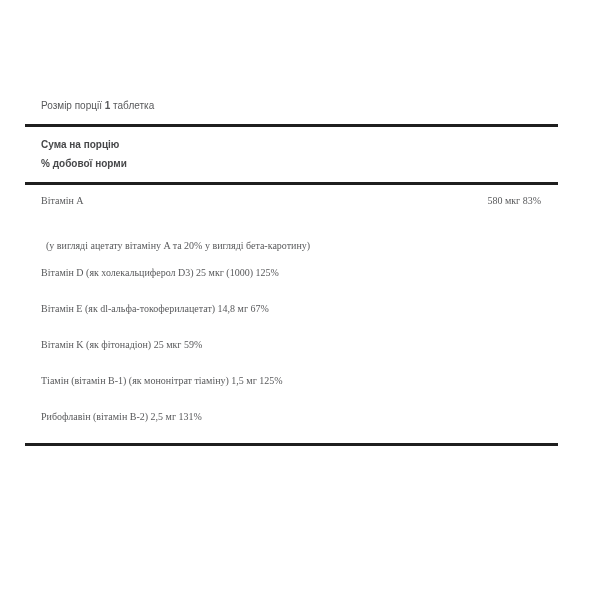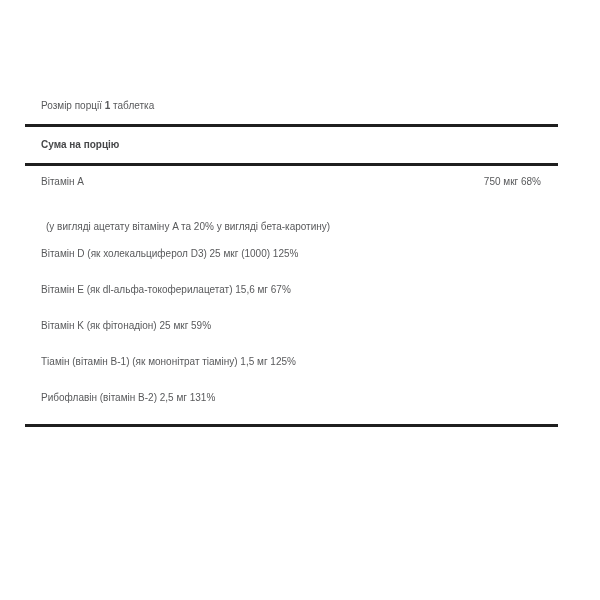--- a/index.html
+++ b/index.html
@@ -37,57 +37,59 @@
     flex-direction: column;
   }
   .rows { padding-top: 6px; }
   .row {
     height: 36px;
     display: flex;
     justify-content: space-between;
     align-items: flex-start;
     padding: 0 17px 0 16px;
     white-space: nowrap;
+    font-family: Liberation Serif, serif;
   }
   .row.indented { padding-left: 21px; align-items: center; }
   .bottom-rule {
     border-top: 3px solid var(--rule, #1f1f1f);
     height: 0;
   }
 </style>
 </head>
 <body>
 
 <div class="facts">
 
   <div class="serving"><span>Розмір порції</span> <span class="qty">1</span> <span>таблетка</span></div>
 
   <div class="header-row">
     <span>Сума на порцію</span>
+    <span>% добової норми</span>
   </div>
 
   <div class="rows">
   <div class="row">
     <span class="cell-left">Вітамін A</span>
-    <span class="cell-right">750 мкг 68%</span>
+    <span class="cell-right">580 мкг 83%</span>
   </div>
 
   <div class="row indented">
     <span class="cell-left">(у вигляді ацетату вітаміну A та 20% у вигляді бета-каротину)</span>
 
   </div>
 
 
   <div class="row">
     <span class="cell-left">Вітамін D (як холекальциферол D3) 25 мкг (1000) 125%</span>
 
   </div>
 
   <div class="row">
-    <span class="cell-left">Вітамін E (як dl-альфа-токоферилацетат) 15,6 мг 67%</span>
+    <span class="cell-left">Вітамін E (як dl-альфа-токоферилацетат) 14,8 мг 67%</span>
 
   </div>
 
   <div class="row">
     <span class="cell-left">Вітамін K (як фітонадіон) 25 мкг 59%</span>
 
   </div>
 
   <div class="row">
     <span class="cell-left">Тіамін (вітамін B-1) (як мононітрат тіаміну) 1,5 мг 125%</span>

